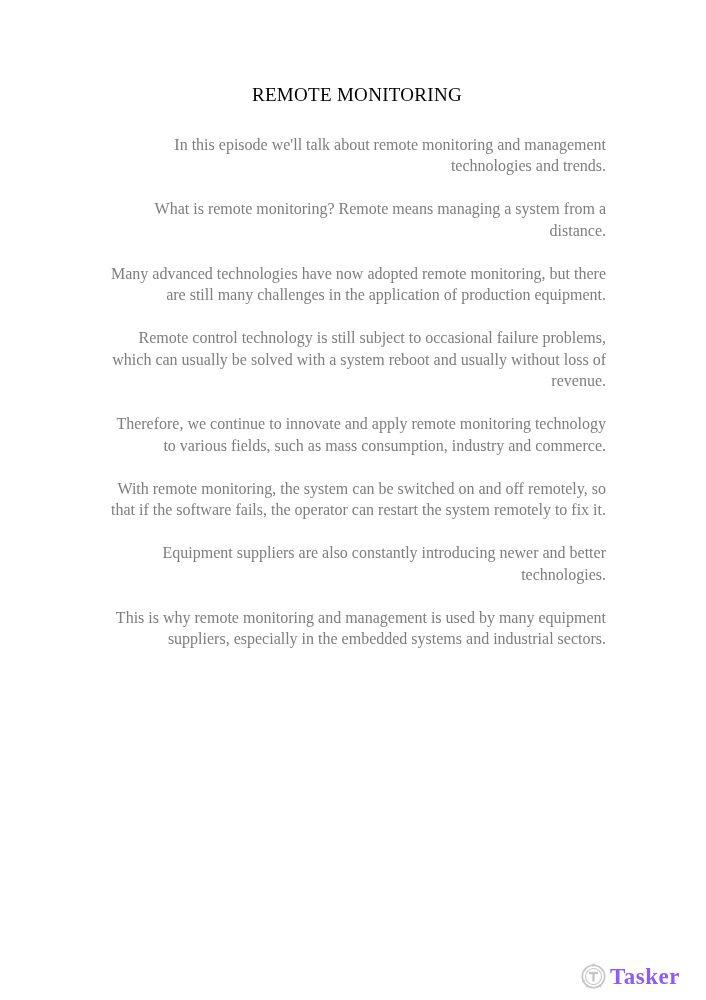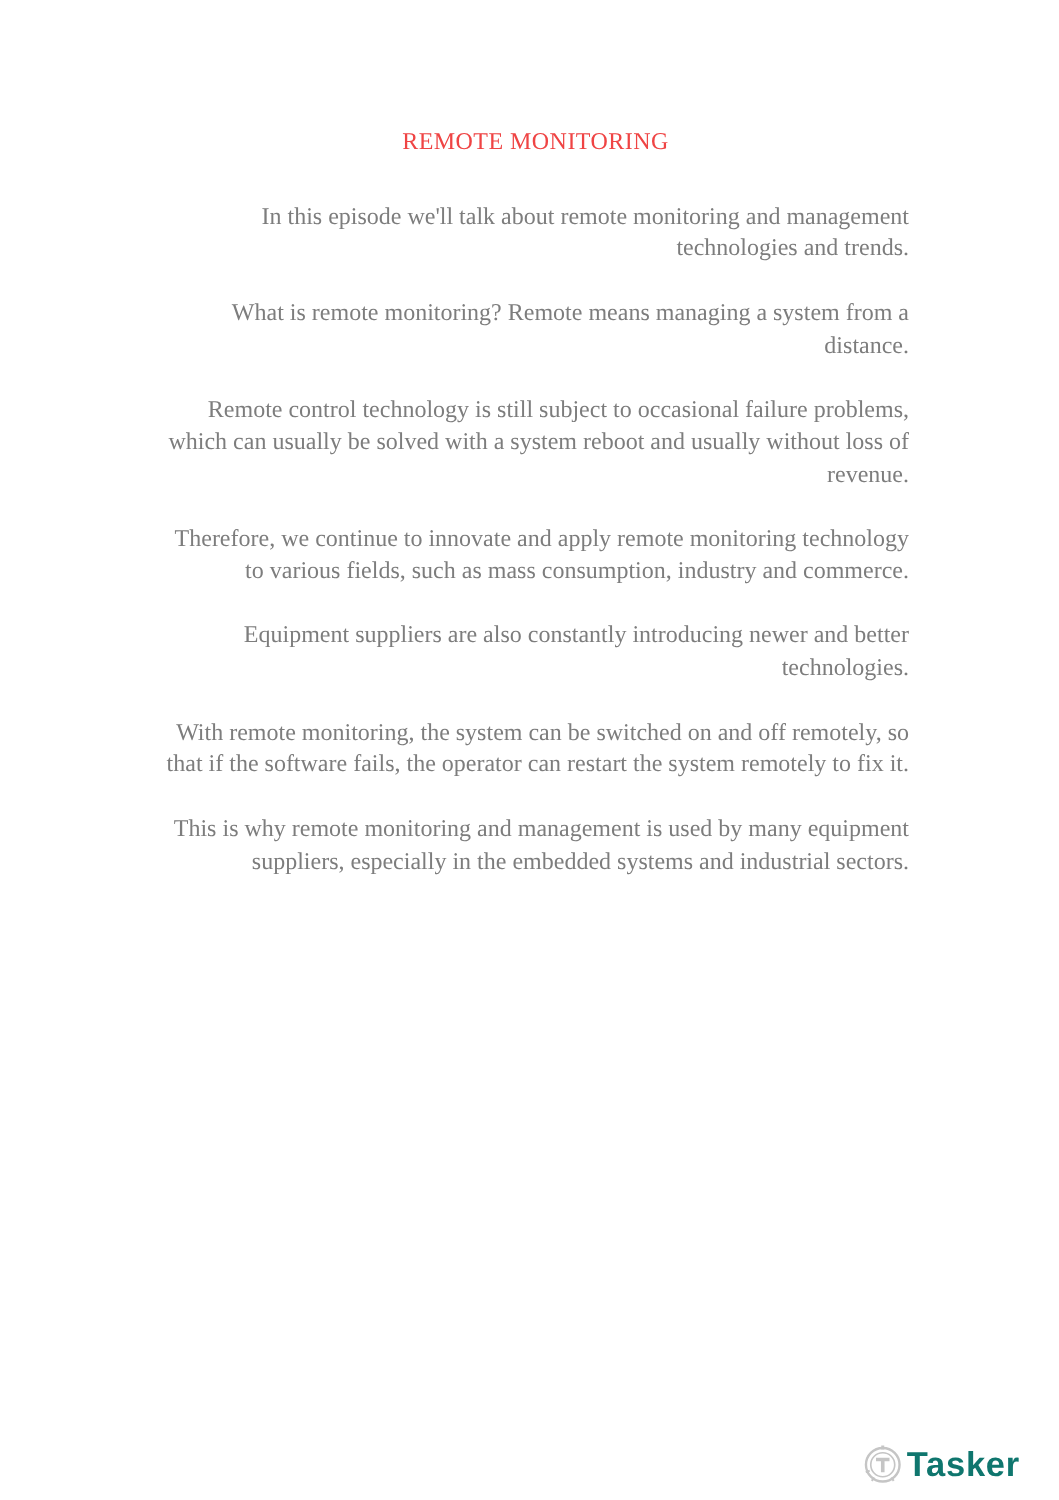--- a/index.html
+++ b/index.html
@@ -15,23 +15,23 @@
     overflow: hidden;
     font-family: "Liberation Serif", "DejaVu Serif", serif;
   }
   .content {
     position: absolute;
     top: 84px;
     left: 108px;
     width: 498px;
   }
   .doc-title {
-    font-size: 16px;
+    font-size: 19px;
     font-weight: normal;
-    color: #ef4444;
+    color: #000000;
     text-align: center;
     letter-spacing: 0.3px;
     margin: 0 0 28px 0;
     line-height: 21.5px;
   }
   .doc-paragraph {
     font-size: 16px;
     color: #7d7d7d;
     line-height: 21.5px;
     margin: 0 0 21.5px 0;
@@ -44,39 +44,40 @@
     display: flex;
     align-items: center;
     gap: 3px;
   }
   .watermark-logo {
     width: 27px;
     height: 27px;
     display: block;
   }
   .watermark-text {
-    font-family: Liberation Sans, sans-serif;
+    font-family: Liberation Serif, serif;
     font-weight: bold;
     font-size: 23px;
-    color: #0f766e;
+    color: #8b5cf6;
     letter-spacing: 0.5px;
   }
 </style>
 </head>
 <body>
 
 <div class="page">
   <div class="content">
     <h1 class="doc-title">REMOTE MONITORING</h1>
     <p class="doc-paragraph">In this episode we'll talk about remote monitoring and management technologies and trends.</p>
     <p class="doc-paragraph">What is remote monitoring? Remote means managing a system from a distance.</p>
+    <p class="doc-paragraph">Many advanced technologies have now adopted remote monitoring, but there are still many challenges in the application of production equipment.</p>
     <p class="doc-paragraph">Remote control technology is still subject to occasional failure problems, which can usually be solved with a system reboot and usually without loss of revenue.</p>
     <p class="doc-paragraph">Therefore, we continue to innovate and apply remote monitoring technology to various fields, such as mass consumption, industry and commerce.</p>
+    <p class="doc-paragraph">With remote monitoring, the system can be switched on and off remotely, so that if the software fails, the operator can restart the system remotely to fix it.</p>
     <p class="doc-paragraph">Equipment suppliers are also constantly introducing newer and better technologies.</p>
-    <p class="doc-paragraph">With remote monitoring, the system can be switched on and off remotely, so that if the software fails, the operator can restart the system remotely to fix it.</p>
     <p class="doc-paragraph">This is why remote monitoring and management is used by many equipment suppliers, especially in the embedded systems and industrial sectors.</p>
   </div>
 
   <div class="watermark">
     <span>
       <svg class="watermark-logo" viewBox="0 0 27 27" xmlns="http://www.w3.org/2000/svg">
         <g fill="none" stroke="#c5c5c5">
           <circle cx="13.5" cy="13.5" r="11.2" stroke-width="1.6"></circle>
           <circle cx="13.5" cy="13.5" r="8" stroke-width="1.1"></circle>
           <line x1="13.5" y1="0.6" x2="13.5" y2="3.4" stroke-width="2"></line>

